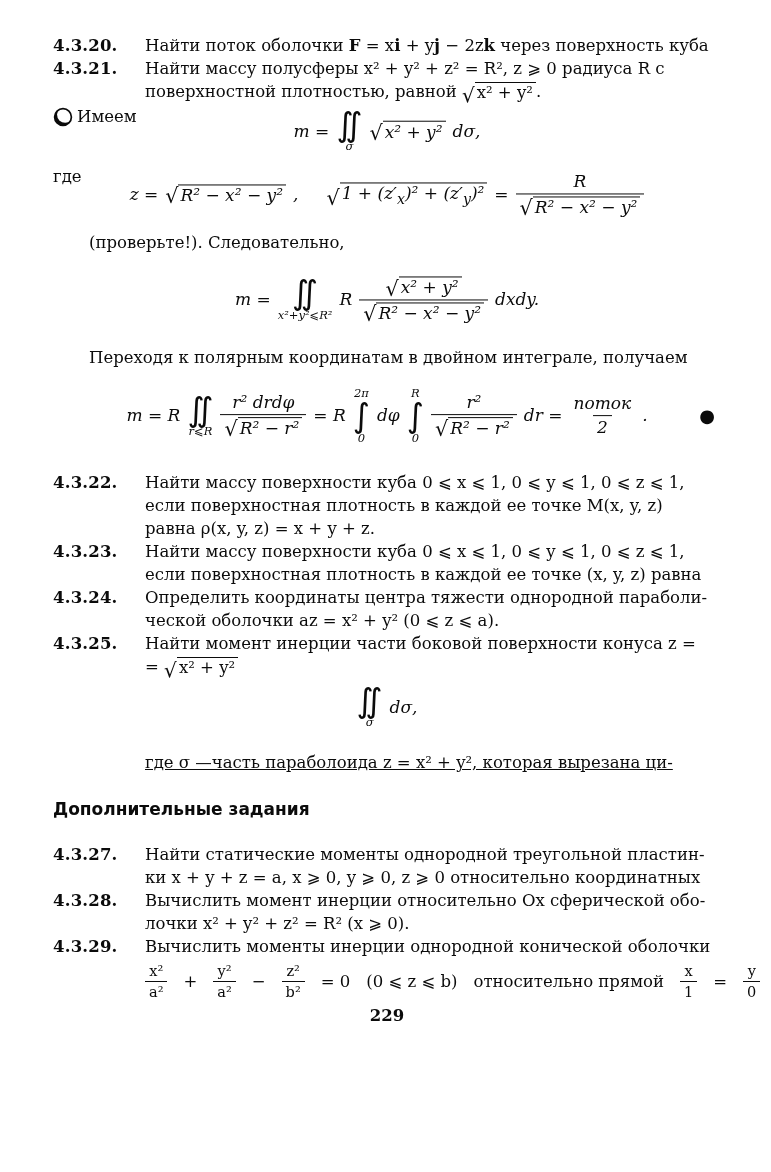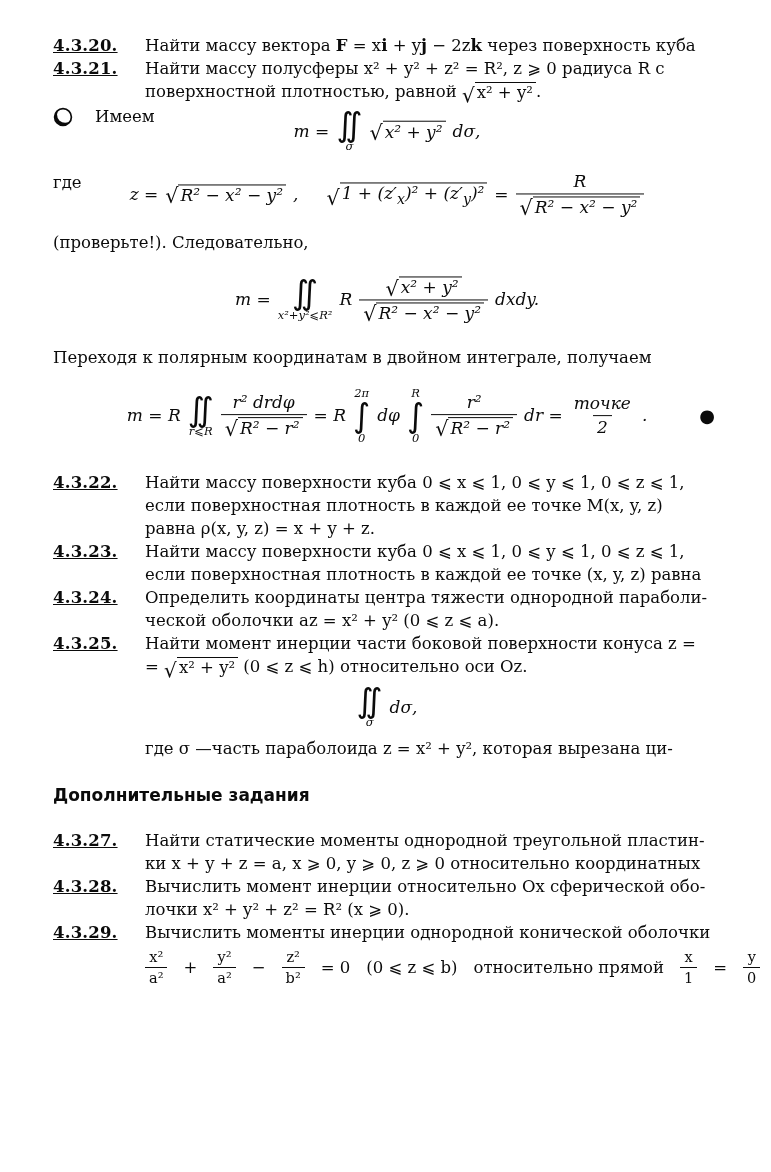--- a/index.html
+++ b/index.html
@@ -4,21 +4,21 @@
 <style>
   html, body { margin:0; padding:0; }
   body {
     width:771px; height:1172px; background:#ffffff; color:#0b0b0b;
     font-family:"DejaVu Serif","DejaVu Sans",serif;
     font-size:16.5px; line-height:23px; overflow:hidden;
   }
   .content { padding:34px 50px 0 53px; position:relative; }
   
   .problem { display:flex; align-items:flex-start; }
-  .pnum { flex:0 0 92px; width:92px; font-weight:bold; letter-spacing:0.2px;text-decoration:underline; }
+  .pnum { flex:0 0 92px; width:92px; font-weight:bold; letter-spacing:0.2px; }
   .pbody { flex:1 1 auto; }
   .tline { display:block; }
   .vec { font-weight:bold; }
   
   .sqrt { display:inline-flex; align-items:flex-end; vertical-align:bottom; }
   .sqrt > .rad { font-style:normal; font-size:1.22em; line-height:0.82; padding-right:0; }
   .sqrt > .arg { border-top:1.4px solid #0b0b0b; padding:1px 3px 0 2px; line-height:1.15; }
   
   .frac { display:inline-flex; flex-direction:column; align-items:center; line-height:1.15; vertical-align:middle; }
   .frac > .num { padding:0 4px 1px; }
@@ -27,52 +27,52 @@
   .bigop { display:inline-flex; flex-direction:column; align-items:center; line-height:1; }
   .bigop .op { font-family:"DejaVu Sans",sans-serif; font-size:33px; line-height:0.95; font-style:normal; }
   .bigop .lim { font-size:11.5px; line-height:1.15; font-style:italic; white-space:nowrap; }
   
   .band { position:relative; }
   .fx {
     position:absolute; left:0; right:0; top:50%; transform:translateY(-50%);
     display:flex; justify-content:center; align-items:center; gap:7px;
     font-style:italic; font-size:17px; white-space:nowrap;
   }
-  .leftlabel { position:absolute; left:0; display:flex; align-items:center; gap:22px; font-style:normal; }
+  .leftlabel { position:absolute; left:0; display:flex; align-items:center; gap:4px; font-style:normal; }
   .band-f1 { height:56px; }
   .band-f1 .leftlabel { top:2px; }
   .band-f2 { height:72px; }
-  .band-f2 .leftlabel { top:12px; }
+  .band-f2 .leftlabel { top:6px; }
   .band-f3 { height:92px; }
   .band-f4 { height:94px; }
   .band-f5 { height:58px; }
-  .plainline { display:block; }
+  .plainline { display:block;margin-left:36px; }
   .endmark { position:absolute; right:6px; top:50%; transform:translateY(-50%); font-size:18px; font-style:normal; line-height:1; }
   .sol-icon { display:inline-block; width:20px; height:20px; }
   
   .heading {
     font-family:"DejaVu Sans","Liberation Sans",sans-serif;
     font-weight:bold; font-size:17px; margin:24px 0 22px 0;
   }
   
   .inlinefx { display:flex; align-items:center; gap:16px; margin-top:5px; white-space:nowrap; }
   .inlinefx .frac { font-size:14.5px; }
-  .mt-sol { margin-top:1px; }
+  .mt-sol { margin-top:15px;text-decoration:underline; }
   .pagenum { text-align:center; font-weight:bold; margin-top:4px; }
   .gap8 { height:8px; }
 </style>
 </head>
 <body>
 
 <div class="content">
 
   <div class="problem">
     <div class="pnum">4.3.20.</div>
     <div class="pbody">
-      <div class="tline"><span>Найти массу вектора </span><span class="vec">F</span><span> = x</span><span class="vec">i</span><span> + y</span><span class="vec">j</span><span> − 2z</span><span class="vec">k</span><span> через поверхность куба</span></div>
+      <div class="tline"><span>Найти поток оболочки </span><span class="vec">F</span><span> = x</span><span class="vec">i</span><span> + y</span><span class="vec">j</span><span> − 2z</span><span class="vec">k</span><span> через поверхность куба</span></div>
     </div>
   </div>
 
   <div class="problem">
     <div class="pnum">4.3.21.</div>
     <div class="pbody">
       <div class="tline">Найти массу полусферы x² + y² + z² = R², z ⩾ 0 радиуса R с</div>
       <div class="tline"><span>поверхностной плотностью, равной </span><span class="sqrt">
             <span class="rad">√</span>
             <span class="arg">x² + y²</span>
@@ -182,21 +182,21 @@
         </span>
       <span class="frac">
           <span class="num">r²</span>
           <span class="den"><span class="sqrt">
               <span class="rad">√</span>
               <span class="arg">R² − r²</span>
             </span></span>
         </span>
       <span>dr =</span>
       <span class="frac">
-          <span class="num">точке</span>
+          <span class="num">поток</span>
           <span class="den">2</span>
         </span>
       <span>.</span>
     </div>
     <span class="endmark">●</span>
   </div>
 
   <div class="gap8"></div>
 
   <div class="problem">
@@ -224,21 +224,21 @@
     </div>
   </div>
 
   <div class="problem">
     <div class="pnum">4.3.25.</div>
     <div class="pbody">
       <div class="tline">Найти момент инерции части боковой поверхности конуса z =</div>
       <div class="tline"><span>= </span><span class="sqrt">
             <span class="rad">√</span>
             <span class="arg">x² + y²</span>
-          </span><span> (0 ⩽ z ⩽ h) относительно оси Oz.</span></div>
+          </span></div>
     </div>
   </div>
 
   <div class="band band-f5">
     <div class="fx">
       <span class="bigop">
           <span class="op">∬</span>
           <span class="lim">σ</span>
         </span>
       <span>dσ,</span>
@@ -303,14 +303,15 @@
         <span>=</span>
         <span class="frac">
             <span class="num">z − b</span>
             <span class="den">0</span>
           </span>
         <span>.</span>
       </div>
     </div>
   </div>
 
+  <div class="pagenum">229</div>
 
 </div>
 
 </body></html>

